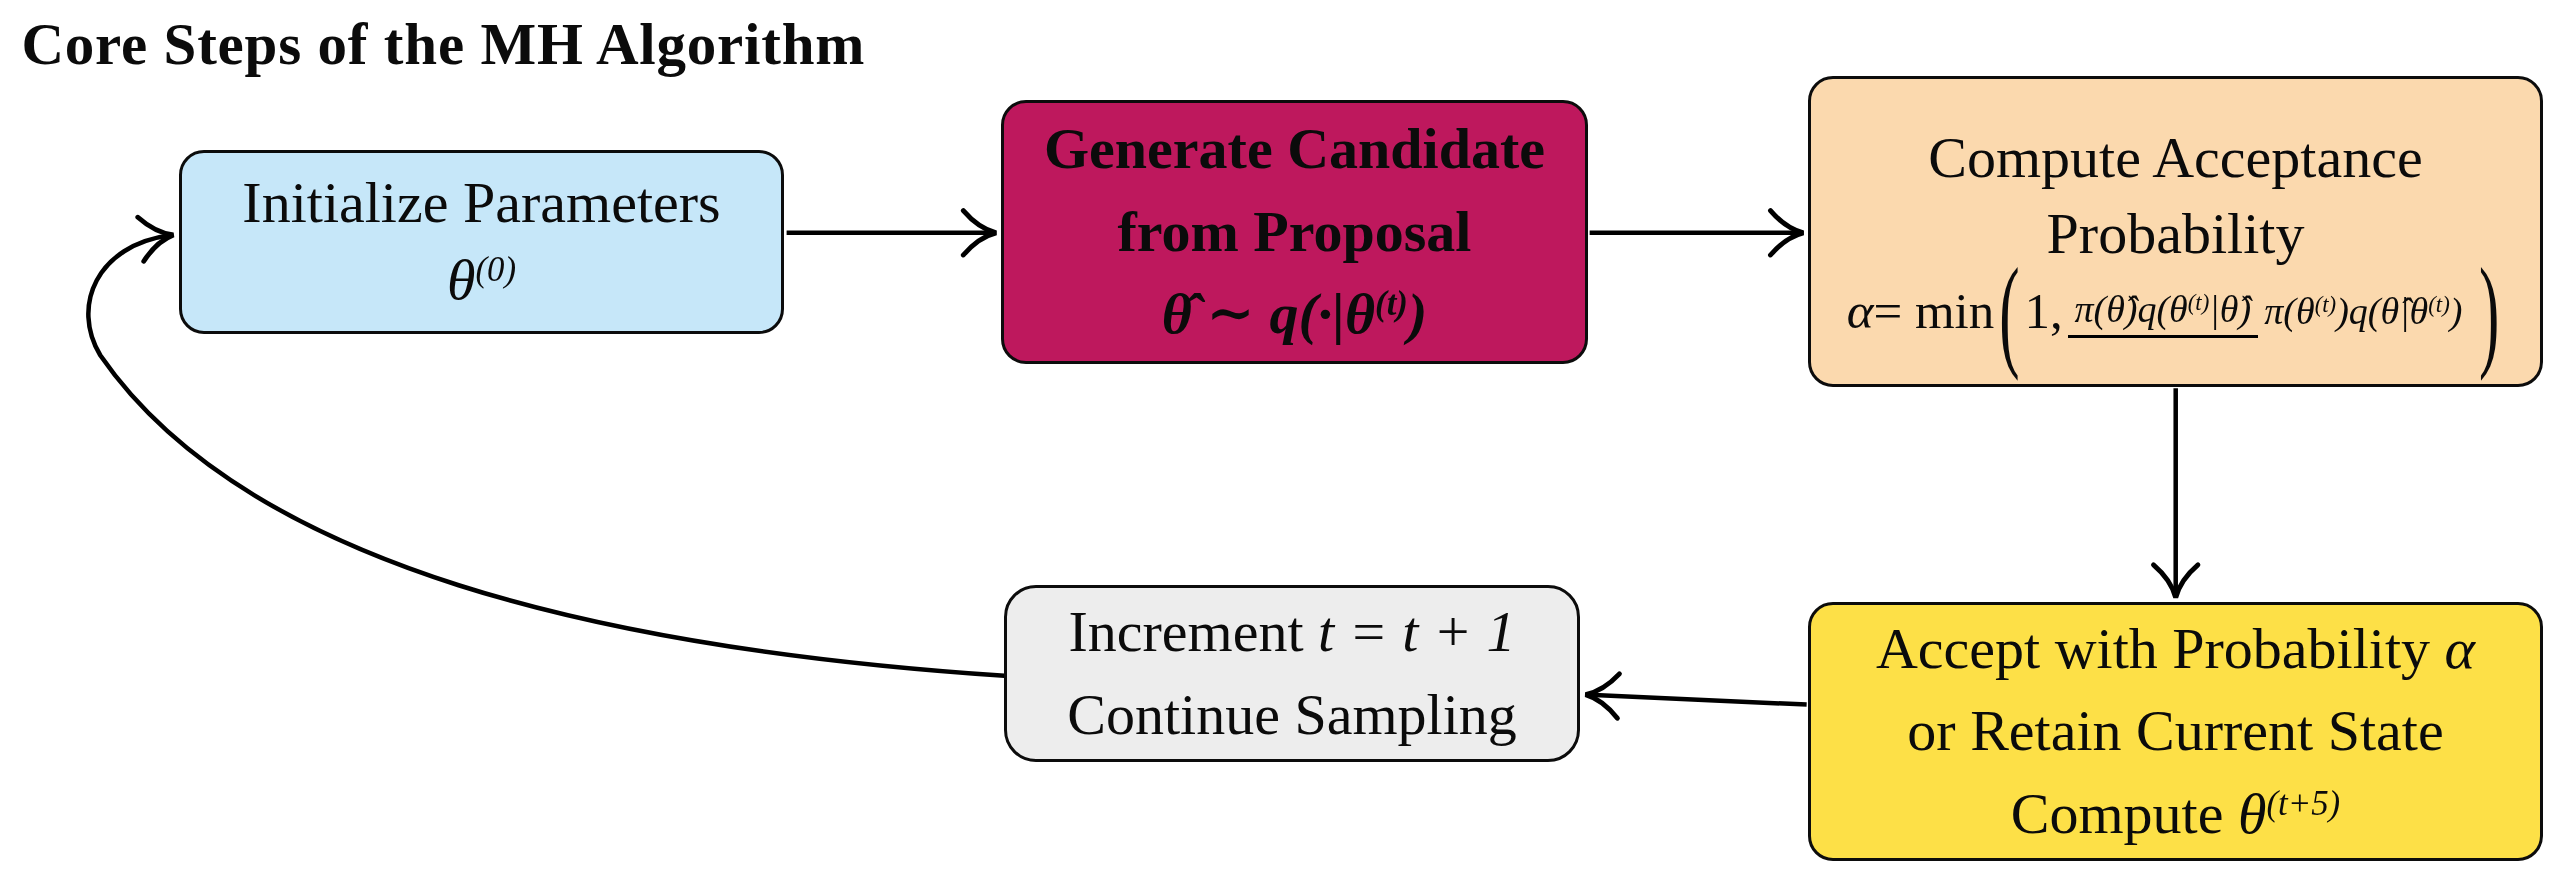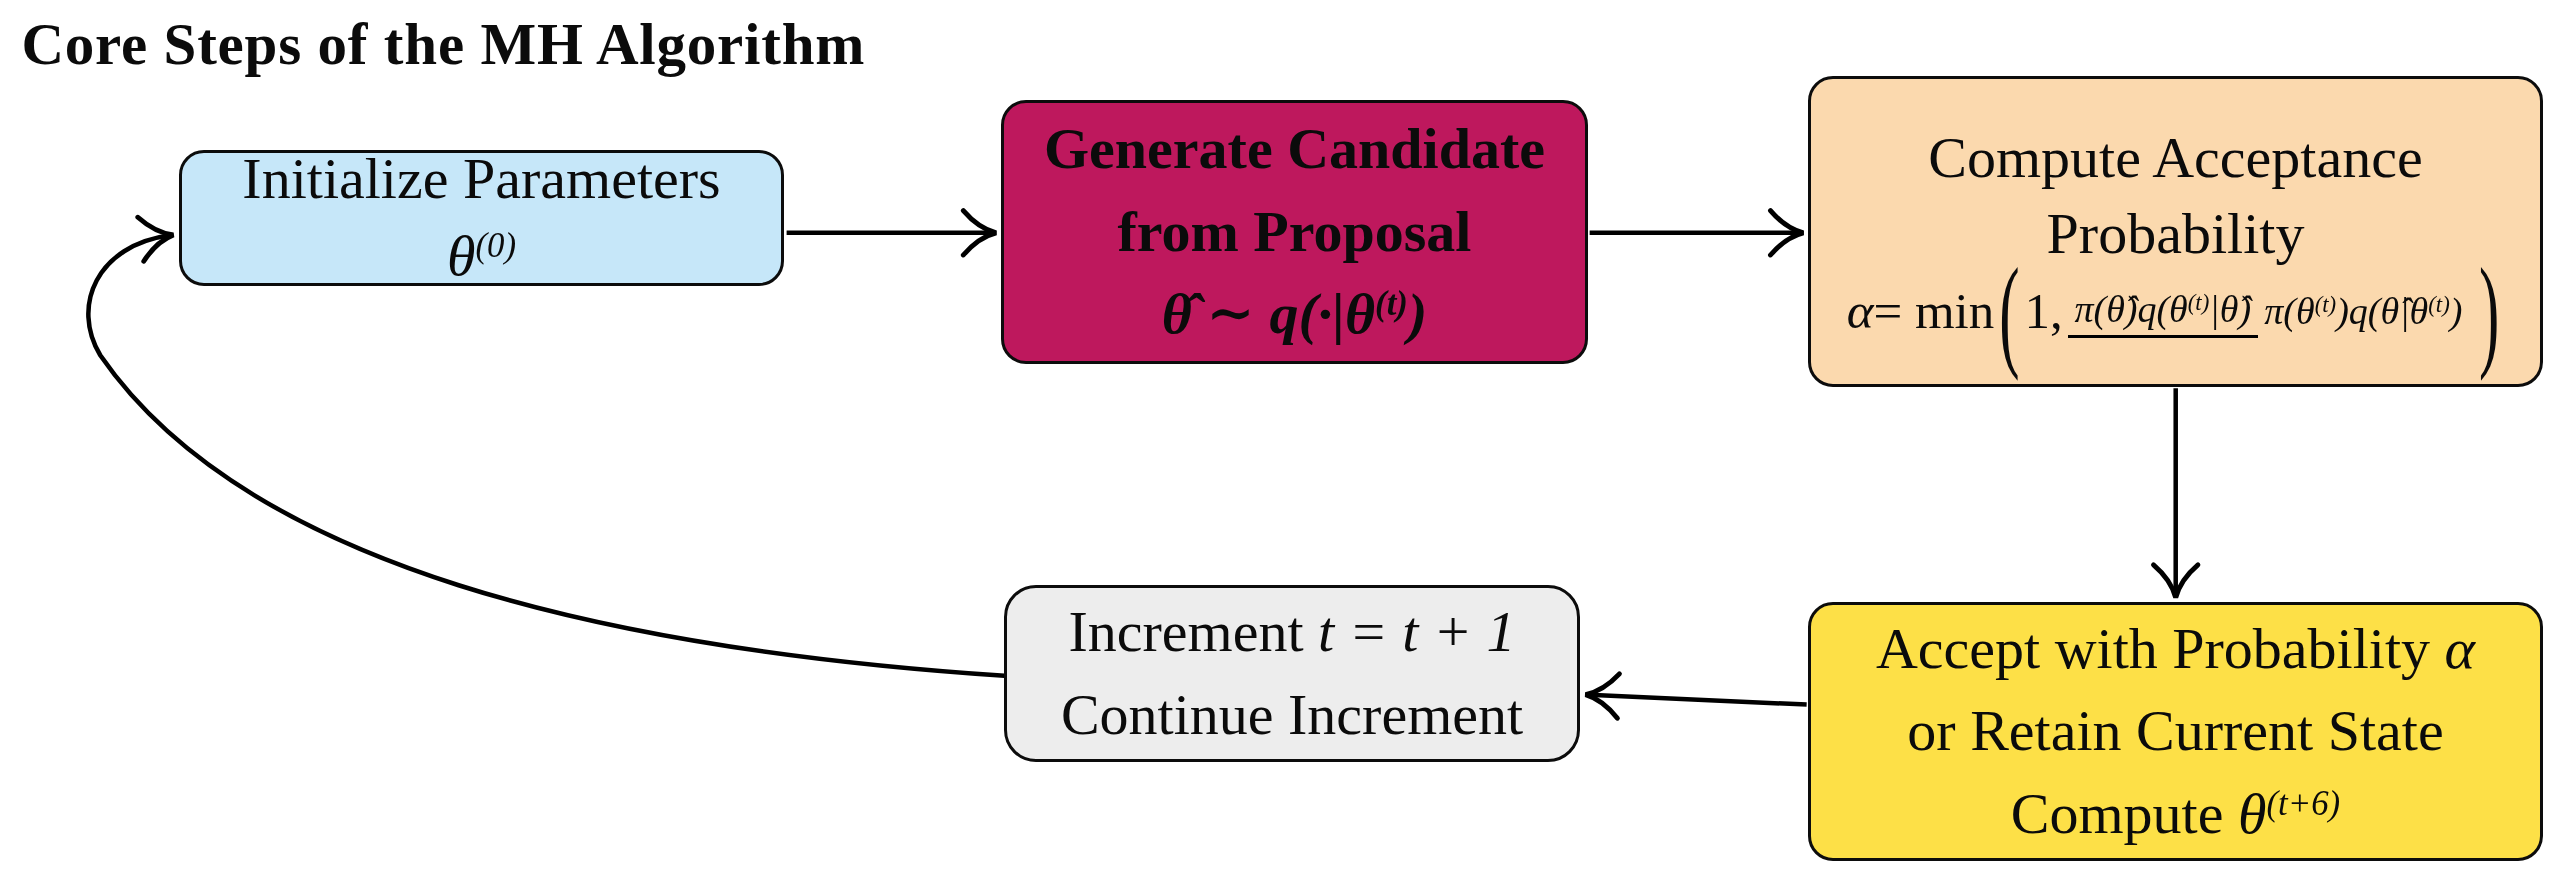--- a/index.html
+++ b/index.html
@@ -11,21 +11,21 @@
   svg.arrows{position:absolute;left:0;top:0;width:2576px;height:884px;}
   .arrow{fill:none;stroke:#000000;stroke-width:5.5px;}
 
   .box{position:absolute;box-sizing:border-box;border:3.7px solid #0c0c0c;border-radius:25px;
        display:flex;flex-direction:column;align-items:center;justify-content:center;
        text-align:center;font-size:58px;line-height:1.42;}
   .box .ln{white-space:nowrap;}
   .box i{font-style:italic;}
   sup{font-size:0.60em;vertical-align:0.52em;line-height:0;}
 
-  .box-initialize{left:179px;top:150px;width:605px;height:136px;line-height:1.32;}
+  .box-initialize{left:179px;top:150px;width:605px;height:184px;line-height:1.32;}
   .box-generate{left:1001px;top:100px;width:587px;height:264px;}
   .box-acceptance{left:1808px;top:76px;width:735px;height:311px;line-height:1.28;justify-content:center;gap:1.6px;}
   .box-accept-update{left:1808px;top:602px;width:735px;height:259px;}
   .box-increment{left:1004px;top:585px;width:576px;height:177px;border-radius:32px;}
 
   .sp{margin-right:0.25em;}
 
   
   .formula{display:flex;align-items:center;justify-content:center;font-size:51px;line-height:1;margin-top:8.2px;white-space:nowrap;}
   .bigp{display:inline-block;font-size:61px;transform:scaleY(2.05);transform-origin:center;line-height:1;margin:0 5px;font-weight:400;}
@@ -76,22 +76,22 @@
         <span class="num"><i>π(θ̂)q(θ</i><sup><i>(t)</i></sup><i>|θ̂)</i></span>
         <span class="den"><i>π(θ</i><sup><i>(t)</i></sup><i>)q(θ̂|θ</i><sup><i>(t)</i></sup><i>)</i></span>
       </span>
       <span class="bigp">)</span>
     </div>
   </div>
 
   <div class="box box-accept-update" style="background: #fde047;">
     <div class="ln"><span class="sp">Accept with Probability</span><i>α</i></div>
     <div class="ln">or Retain Current State</div>
-    <div class="ln"><span class="sp">Compute</span><i>θ</i><sup><i>(t+6)</i></sup></div>
+    <div class="ln"><span class="sp">Compute</span><i>θ</i><sup><i>(t+5)</i></sup></div>
   </div>
 
   <div class="box box-increment" style="background: rgb(237, 237, 237);">
     <div class="ln"><span class="sp">Increment</span><i>t = t + 1</i></div>
-    <div class="ln">Continue Increment</div>
+    <div class="ln">Continue Sampling</div>
   </div>
 
 </div>
 
 
 </body></html>

